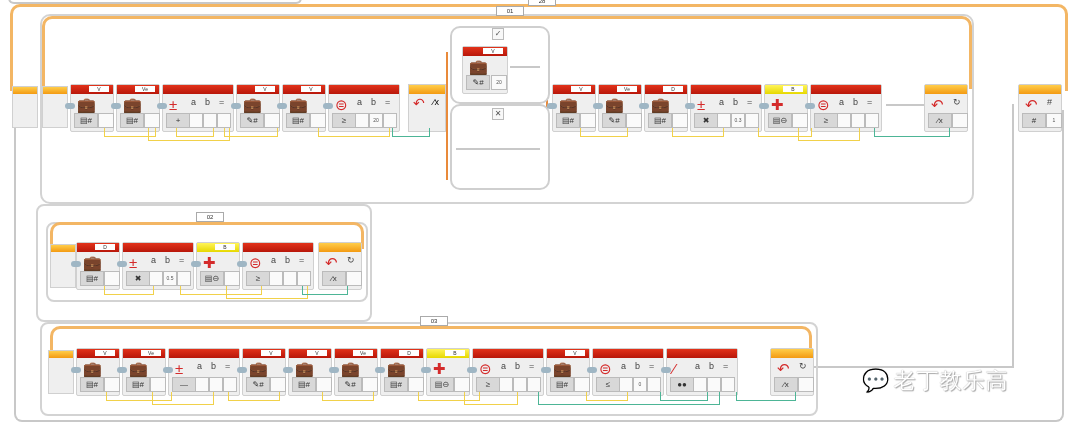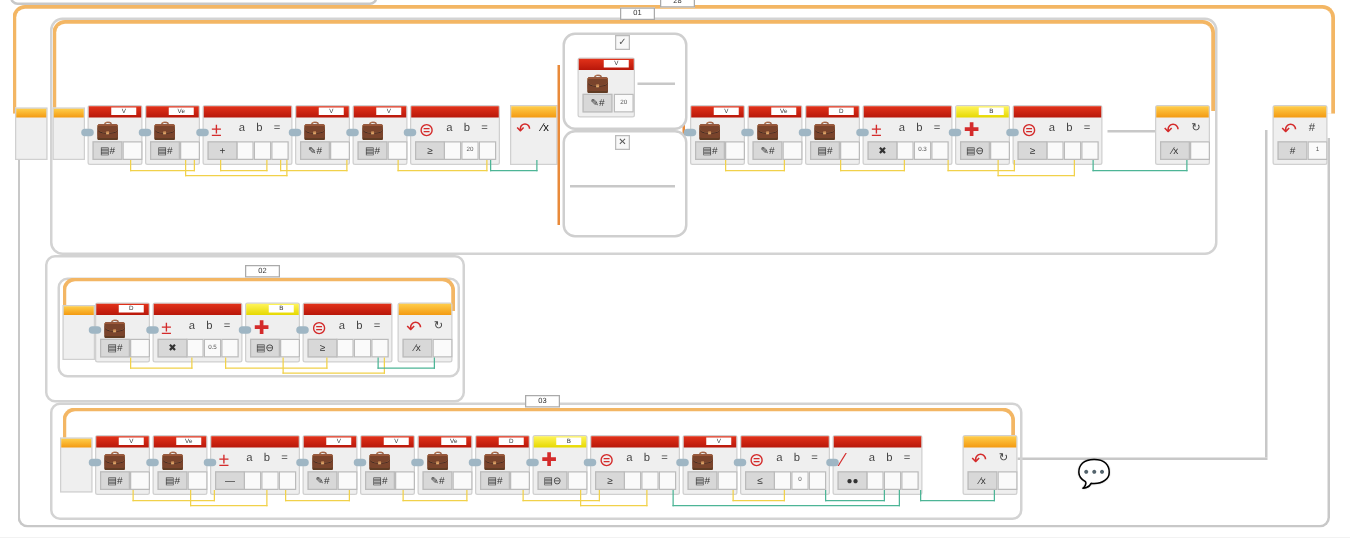--- a/index.html
+++ b/index.html
@@ -385,20 +385,21 @@
 <div class="block" style="left:770px;top:348px;width:44px;">
   <div class="hdr orange"></div>
   <div class="ico red">↶</div>
   <div class="small" style="left:28px;">↻</div>
   <div class="mode">⁄x</div>
   <div class="plug" style="left:27px;"></div>
 </div>
 
 <div class="abs" style="left:862px;top:366px;display:flex;align-items:center;gap:4px;">
   <span style="font-size:22px;color:#fff;text-shadow:0 0 1px #888;">💬</span>
+  <span class="watermark" style="position:static;">老丁教乐高</span>
 </div>
 
 <div class="ywire" style="left: 104px; top: 128px; width: 50px; height: 8px;"></div>
 <div class="ywire" style="left: 148px; top: 128px; width: 80px; height: 12px;"></div>
 <div class="ywire" style="left: 176px; top: 128px; width: 36px; height: 8px;"></div>
 <div class="ywire" style="left: 224px; top: 128px; width: 52px; height: 8px;"></div>
 <div class="ywire" style="left: 318px; top: 128px; width: 70px; height: 8px;"></div>
 <div class="gwire" style="left: 392px; top: 128px; width: 36px; height: 8px;"></div>
 <div class="ywire" style="left: 580px; top: 128px; width: 46px; height: 8px;"></div>
 <div class="ywire" style="left: 672px; top: 128px; width: 50px; height: 8px;"></div>

